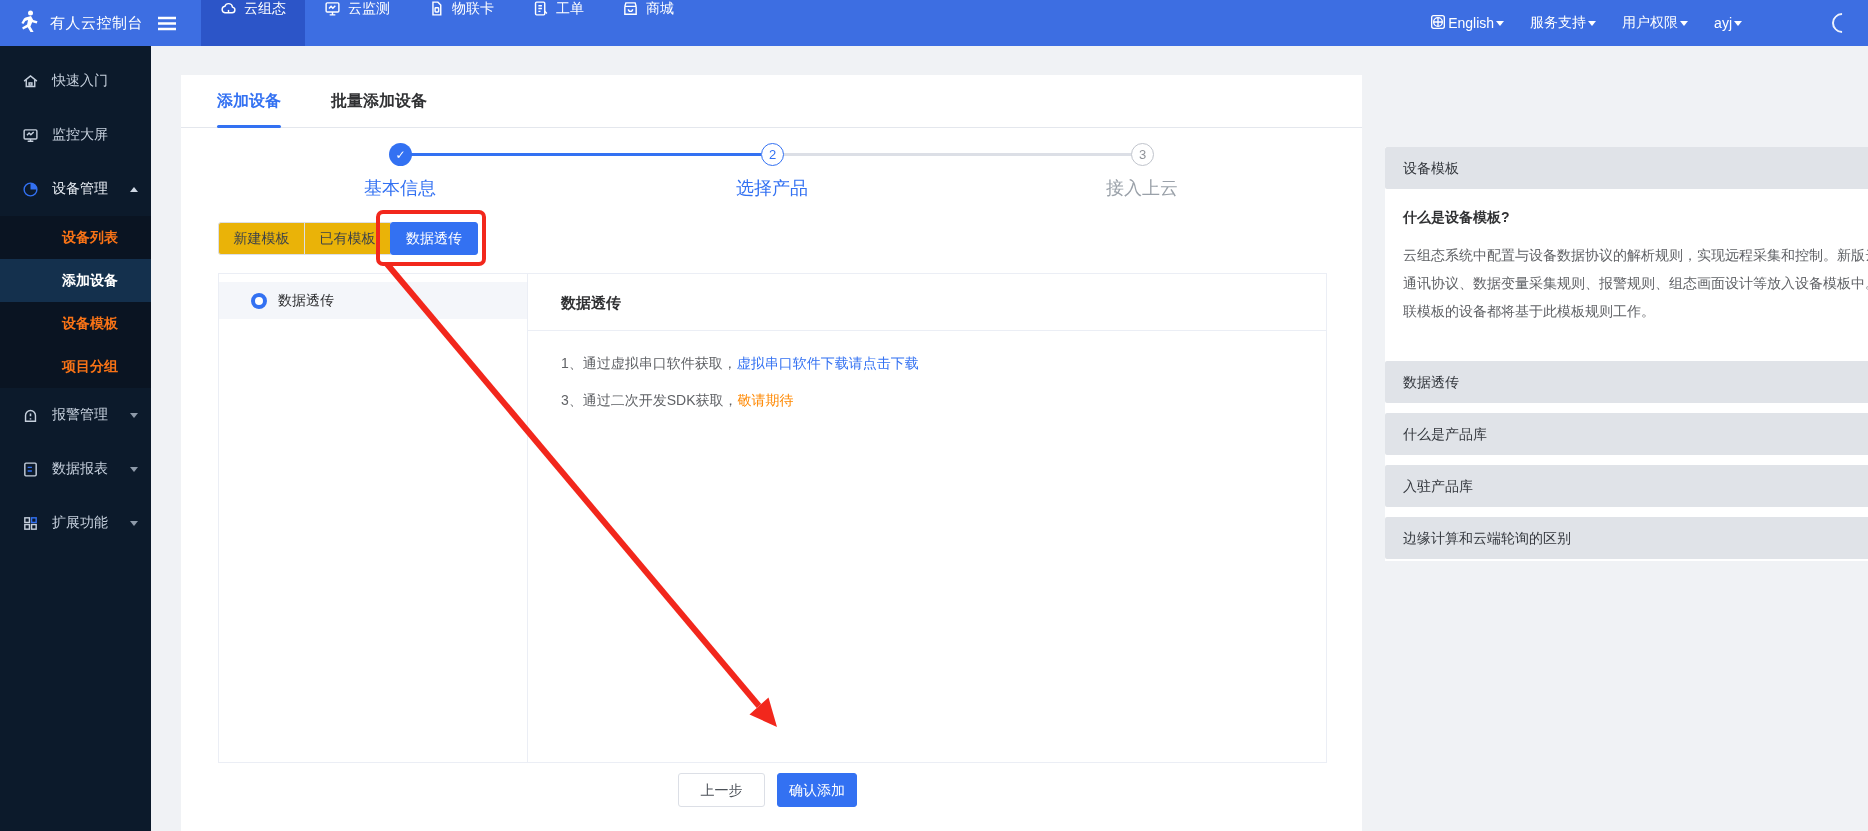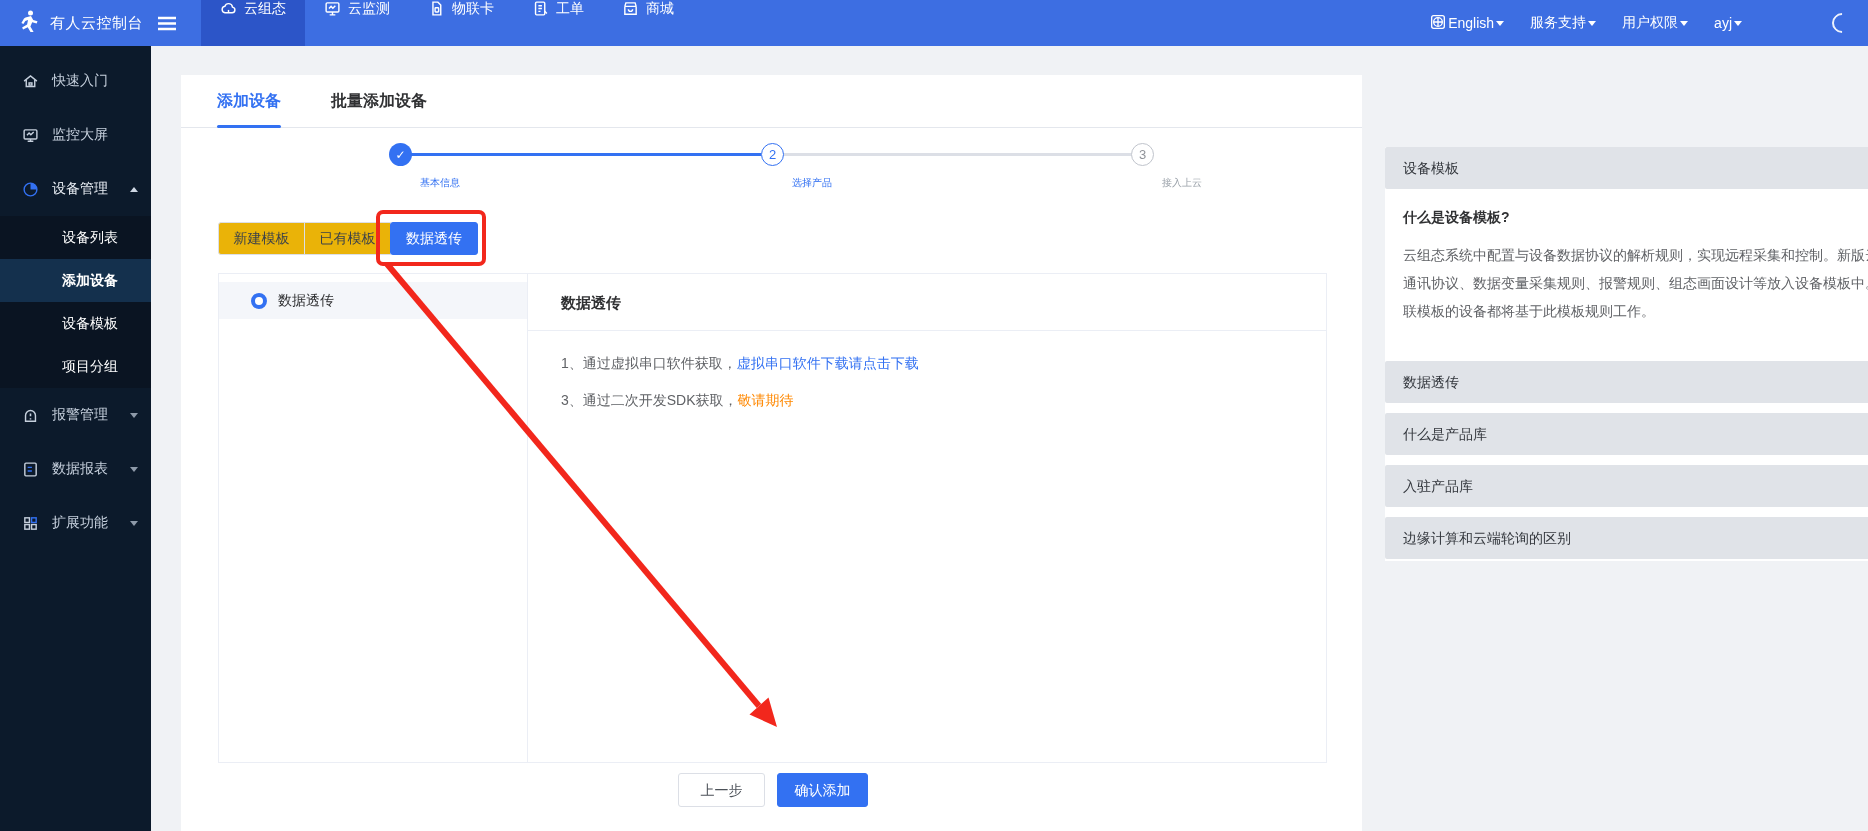--- a/index.html
+++ b/index.html
@@ -19,21 +19,21 @@
   .caret-down { width:0; height:0; border-left:4px solid transparent; border-right:4px solid transparent; border-top:5px solid #fff; display:inline-block; }
   .edge-arc { width:20px; height:20px; border:2px solid rgba(255,255,255,.9); border-radius:50%; border-right-color:transparent; border-top-color:transparent; transform:rotate(45deg); margin-left:64px; }
 
   
   .sidebar { position:absolute; left:0; top:46px; bottom:0; width:151px; background:#0c1a2b; color:#c6d0dd; padding-top:8px; z-index:15; }
   .side-item { height:54px; display:flex; align-items:center; gap:13px; padding-left:22px; padding-right:12px; font-size:14px; cursor:pointer; position:relative; }
   .side-item .s-caret { position:absolute; right:13px; }
   .caret-up-sm { width:0; height:0; border-left:4px solid transparent; border-right:4px solid transparent; border-bottom:5px solid #cfd7e3; }
   .caret-dn-sm { width:0; height:0; border-left:4px solid transparent; border-right:4px solid transparent; border-top:5px solid #8e9aa9; }
   .submenu { background:#0a1422; }
-  .sub-item { height:43px; line-height:43px; padding-left:62px; font-size:14px; cursor:pointer; color:#ffffff; }
+  .sub-item { height:43px; line-height:43px; padding-left:62px; font-size:14px; cursor:pointer; color:#f97316;font-weight:bold; }
   .sub-item.active { background:#14304d; color:#ffffff; font-weight:bold; }
   .sicon { width:17px; height:17px; flex:0 0 17px; }
 
   
   .main { position:absolute; left:151px; top:46px; width:1717px; height:785px; background:#f0f2f5; }
   .card { position:absolute; left:30px; top:29px; width:1181px; bottom:0; background:#fff; }
 
   .tabs-row { position:relative; height:53px; border-bottom:1px solid #e4e7ed; display:flex; align-items:stretch; padding-left:36px; gap:50px; }
   .page-tab { display:flex; align-items:center; font-size:16px; font-weight:bold; color:#303133; cursor:pointer; position:relative; }
   .page-tab.active { color:#3371f2; }
@@ -41,21 +41,21 @@
 
   
   .stepper { position:absolute; left:0; top:53px; width:100%; height:95px; }
   .step-line { position:absolute; top:25px; height:3px; }
   .step-line.blue { left:230px; width:350px; background:#3371f2; }
   .step-line.gray { left:602px; width:348px; background:#dcdfe6; }
   .step-circle { position:absolute; top:15px; width:23px; height:23px; border-radius:50%; font-size:13px; display:flex; align-items:center; justify-content:center; background:#fff; }
   .step-circle.done { background:#3371f2; color:#fff; border:none; font-size:12px; }
   .step-circle.current { border:1.5px solid #3371f2; color:#3371f2; }
   .step-circle.pending { border:1.5px solid #c0c4cc; color:#909399; }
-  .step-label { position:absolute; top:48px; width:120px; text-align:right; font-size:10px; }
+  .step-label { position:absolute; top:48px; width:120px; text-align:center; font-size:18px; }
   .step-label.blue { color:#3371f2; }
   .step-label.gray { color:#9aa1a9; }
 
   
   .seg { position:absolute; left:37px; top:147px; display:flex; z-index:5; }
   .seg-btn { width:87px; height:33px; line-height:31px; text-align:center; font-size:14px; color:#3d4249; background:#eab308; border:1px solid #dcdfe6; margin-left:-1px; cursor:pointer; }
   .seg-btn:first-child { margin-left:0; border-radius:3px 0 0 3px; }
   .seg-btn.active { width:88px; background:#3371f2; border-color:#3371f2; color:#fff; border-radius:3px; font-weight:500; }
 
   .red-box { position:absolute; left:195px; top:135px; width:110px; height:56px; border:4px solid #f2271c; border-radius:7px; z-index:6; pointer-events:none; }
@@ -69,21 +69,21 @@
   .panel-header { height:57px; line-height:57px; padding-left:33px; font-size:15px; font-weight:bold; color:#303133; border-bottom:1px solid #ebeef5; }
   .panel-body { padding:22px 33px; font-size:14px; color:#606266; }
   .panel-body .q { margin-bottom:22px; }
   .panel-body .howto { margin-bottom:17px; line-height:20px; }
   .link-blue { color:#3371f2; cursor:pointer; }
   .badge-orange { color:#ff8800; }
 
   
   .btn { position:absolute; top:698px; height:34px; font-size:14px; border-radius:3px; text-align:center; line-height:32px; cursor:pointer; }
   .btn-prev { left:497px; width:87px; background:#fff; border:1px solid #dcdfe6; color:#4c5158; }
-  .btn-confirm { left:596px; width:91px; background:#3371f2; border:1px solid #3371f2; color:#fff; }
+  .btn-confirm { left:596px; width:80px; background:#3371f2; border:1px solid #3371f2; color:#fff; }
 
   
   .help { position:absolute; left:1234px; top:101px; width:483px; overflow:hidden; }
   .help-inner { width:555px; background:#fff; padding-bottom:2px; }
   .help-header { height:42px; line-height:42px; background:#e0e3e8; padding-left:18px; font-size:14px; color:#33373d; border-radius:2px; cursor:pointer; margin-top:10px; }
   .help-header:first-child { margin-top:0; }
   .help-body { padding:20px 18px 26px 18px; }
   .help-q { font-size:14px; font-weight:bold; color:#303133; margin-bottom:14px; }
   .help-p { font-size:14px; color:#606266; line-height:28px; }
 

